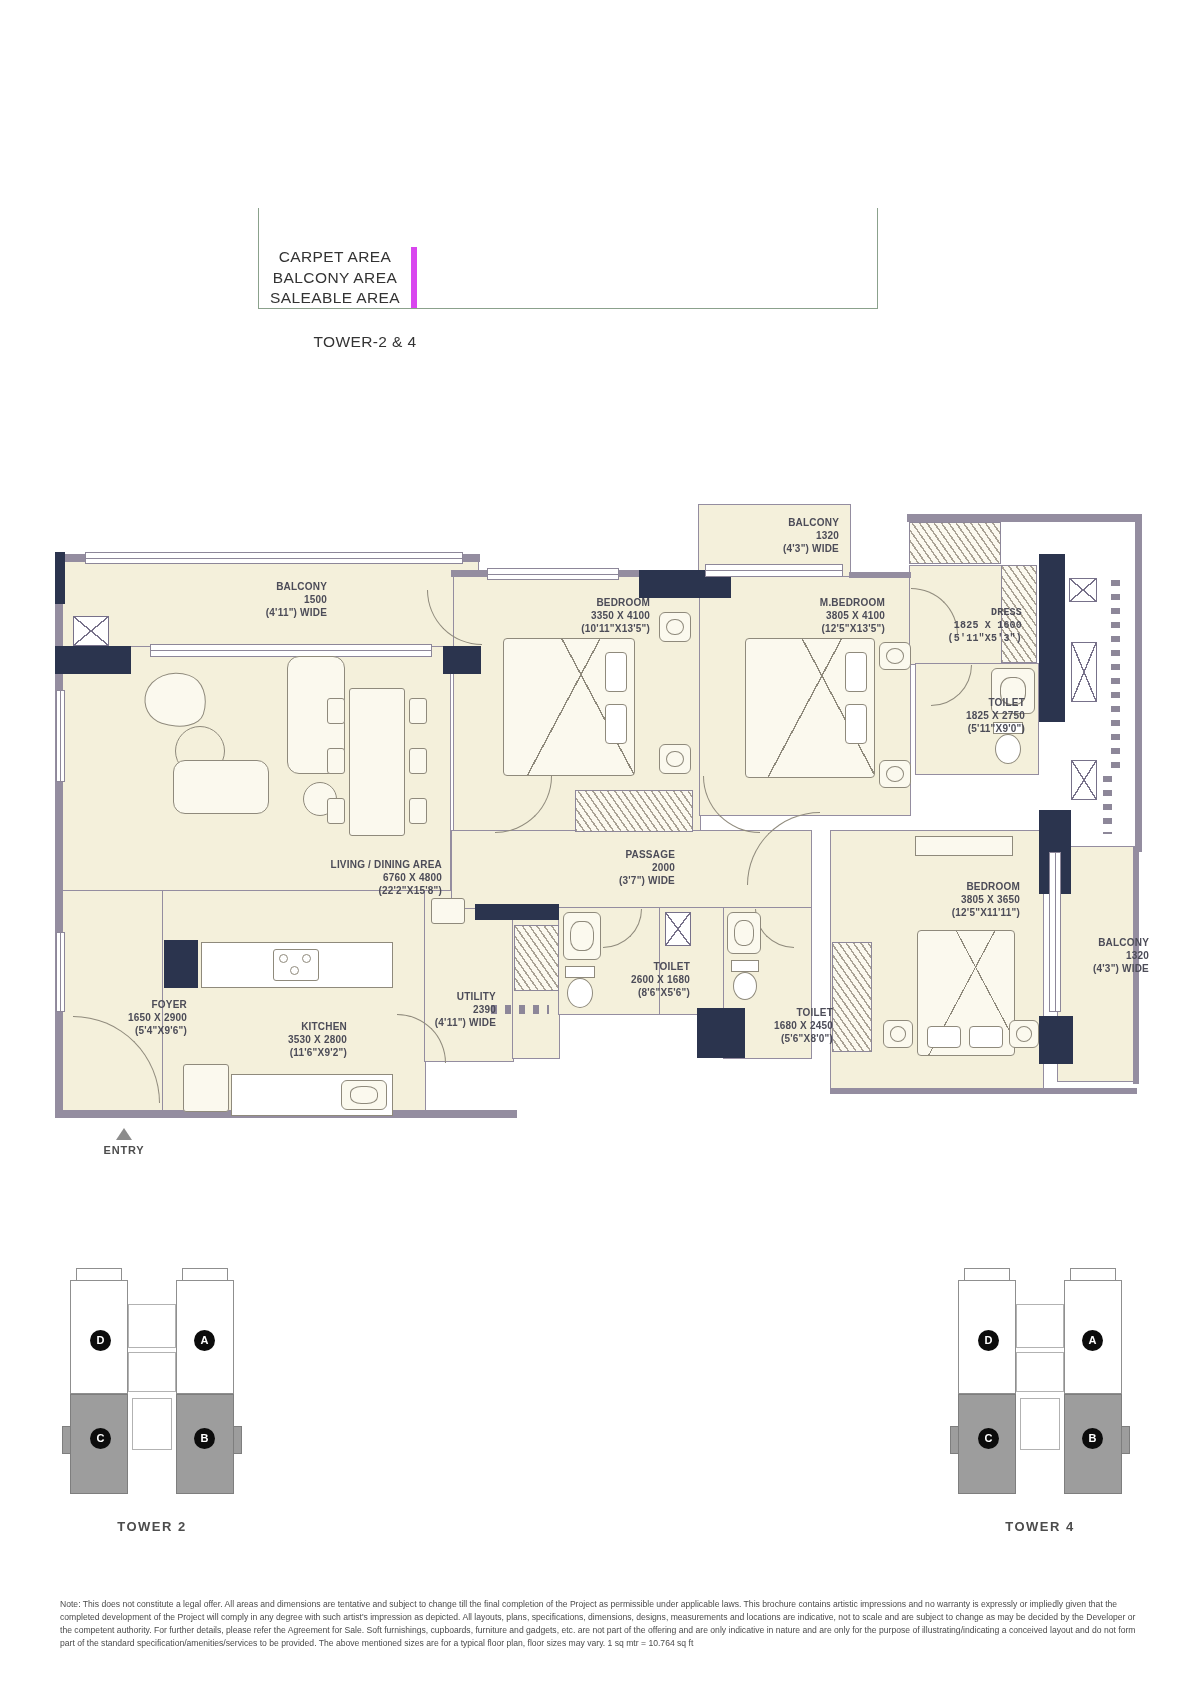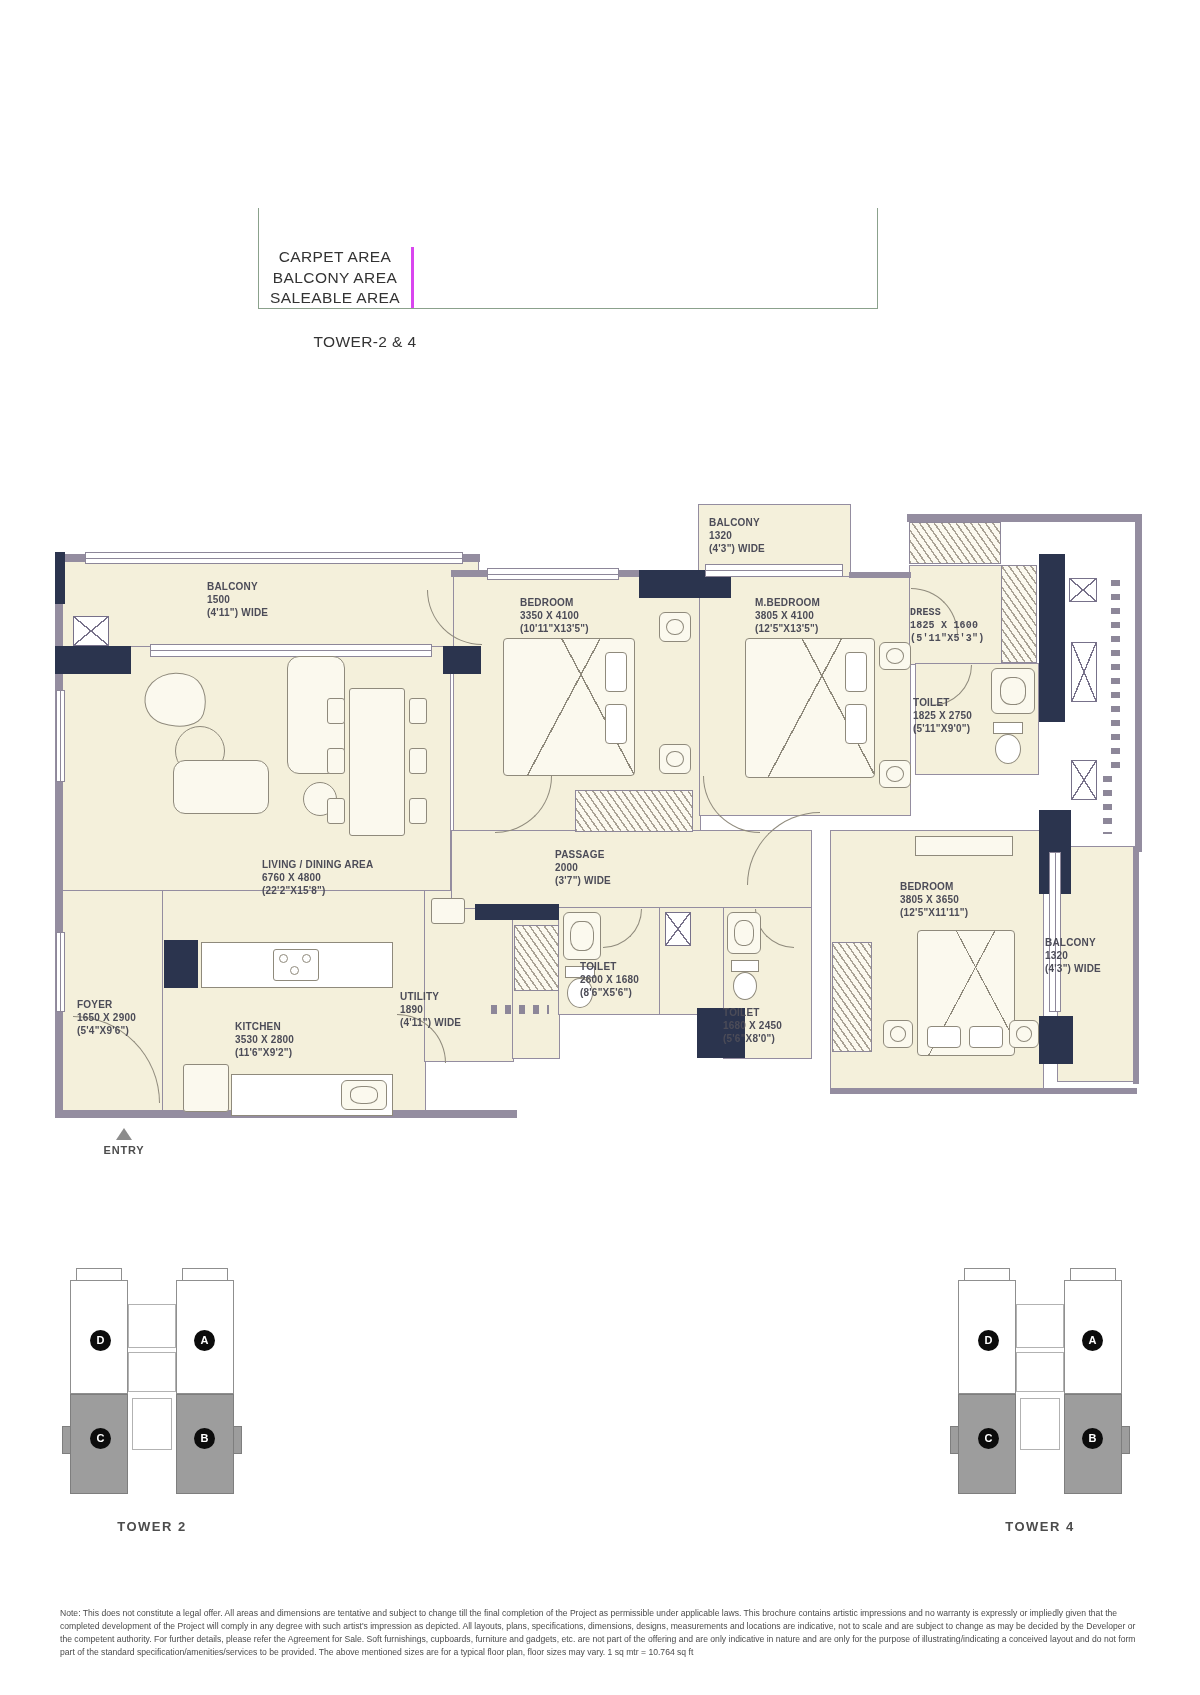--- a/index.html
+++ b/index.html
@@ -5,21 +5,21 @@
   html,body{margin:0;padding:0;background:#fff;}
   .page{position:relative;width:1200px;height:1695px;background:#ffffff;overflow:hidden;
         font-family:"Liberation Sans",sans-serif;}
 
   
   .spec{position:absolute;left:258px;top:208px;width:620px;}
   .spec-banner{height:49px;background:#4c6a50;color:#fff;text-align:center;
     font-family:"Liberation Serif",serif;font-size:28px;line-height:49px;letter-spacing:5px;}
   .spec-grid{display:flex;border:1px solid #8ba18c;border-top:none;height:100px;}
   .spec-col{display:flex;flex-direction:column;justify-content:space-around;}
-  .spec-col.labels{width:152px;border-right:3px solid #d946ef;margin-top:39px;}
+  .spec-col.labels{width:152px;border-right:6px solid #d946ef;margin-top:39px;}
   .spec-col.values{width:256px;border-right:1px solid #8ba18c;}
   .spec-col.tower{width:212px;justify-content:center;}
   .spec-cell{text-align:center;font-size:15.5px;color:#333;letter-spacing:0.4px;line-height:1;}
 
   
   .plan{position:absolute;left:55px;top:460px;width:1090px;height:675px;}
   .r{position:absolute;box-sizing:border-box;background:#f4f0db;border:1.5px solid #948da0;}
   .w{position:absolute;background:#948da0;}
   .nw{position:absolute;background:#2b344e;}
   .win{position:absolute;box-sizing:border-box;background:#fff;border:1px solid #8d8799;}
@@ -45,41 +45,41 @@
   .lampbox::after{content:"";position:absolute;inset:20%;border:1.2px solid #8f8a7c;border-radius:50%;}
   .round{border-radius:50%;}
   .blob{position:absolute;box-sizing:border-box;border:1.3px solid #8f8a7c;background:#fbf9ee;
         border-radius:58% 42% 60% 40%/55% 60% 40% 45%;transform:rotate(18deg);}
   .tank{position:absolute;box-sizing:border-box;border:1.2px solid #8f8a7c;background:#fff;}
   .bowl{position:absolute;box-sizing:border-box;border:1.2px solid #8f8a7c;background:#fff;border-radius:50%;}
   .sink{position:absolute;box-sizing:border-box;border:1.3px solid #8f8a7c;background:#fbf9ee;border-radius:6px;}
   .sink::after{content:"";position:absolute;inset:18%;border:1.1px solid #8f8a7c;border-radius:40%;}
   .burner{position:absolute;width:9px;height:9px;border:1.1px solid #8f8a7c;border-radius:50%;box-sizing:border-box;}
   .label{position:absolute;font-size:10px;font-weight:700;line-height:1.32;color:#4c4c58;
-         text-align:left;letter-spacing:0.2px;}
+         text-align:right;letter-spacing:0.2px;}
   .label .ln{display:block;}
 
   
   .entry{position:absolute;left:92px;top:1128px;width:64px;text-align:center;}
   .entry .tri{width:0;height:0;border-left:8px solid transparent;border-right:8px solid transparent;
               border-bottom:12px solid #8c8c8c;margin:0 auto 4px auto;}
   .entry .txt{font-size:11px;font-weight:700;color:#4d4d4d;letter-spacing:0.8px;}
 
   
   .tower{position:absolute;width:180px;height:268px;}
   .t-unit{position:absolute;box-sizing:border-box;border:1.5px solid #8f8f8f;background:#fff;}
   .t-unit.shaded{background:#9d9d9d;border-color:#7e7e7e;}
   .t-core{position:absolute;box-sizing:border-box;border:1px solid #b2b2b2;background:#fff;}
   .t-badge{position:absolute;width:21px;height:21px;border-radius:50%;background:#0c0c0c;color:#fff;
            font-size:11px;font-weight:700;line-height:21px;text-align:center;}
   .t-caption{position:absolute;left:0;right:0;bottom:0;text-align:center;font-size:13px;font-weight:700;
              color:#4c4c4c;letter-spacing:1.5px;}
 
   
-  .note{position:absolute;left:60px;top:1598px;width:1086px;font-size:8.6px;line-height:1.5;color:#4b4b4b;margin-top:9px;}
+  .note{position:absolute;left:60px;top:1598px;width:1086px;font-size:8.6px;line-height:1.5;color:#4b4b4b;}
 </style>
 </head>
 <body>
 
 <div class="page">
 
   <div class="spec">
     <div class="spec-grid">
       <div class="spec-col labels">
         <div class="spec-cell">CARPET AREA</div>
@@ -266,21 +266,21 @@
       <span class="ln">2600 X 1680</span>
       <span class="ln">(8'6"X5'6")</span>
     </div>
     <div class="label" style="left:668px;top:546px;width:110px;">
       <span class="ln">TOILET</span>
       <span class="ln">1680 X 2450</span>
       <span class="ln">(5'6"X8'0")</span>
     </div>
     <div class="label" style="left:345px;top:530px;width:96px;">
       <span class="ln">UTILITY</span>
-      <span class="ln">1890</span>
+      <span class="ln">2390</span>
       <span class="ln">(4'11") WIDE</span>
     </div>
     <div class="label" style="left:22px;top:538px;width:110px;">
       <span class="ln">FOYER</span>
       <span class="ln">1650 X 2900</span>
       <span class="ln">(5'4"X9'6")</span>
     </div>
     <div class="label" style="left:180px;top:560px;width:112px;">
       <span class="ln">KITCHEN</span>
       <span class="ln">3530 X 2800</span>

